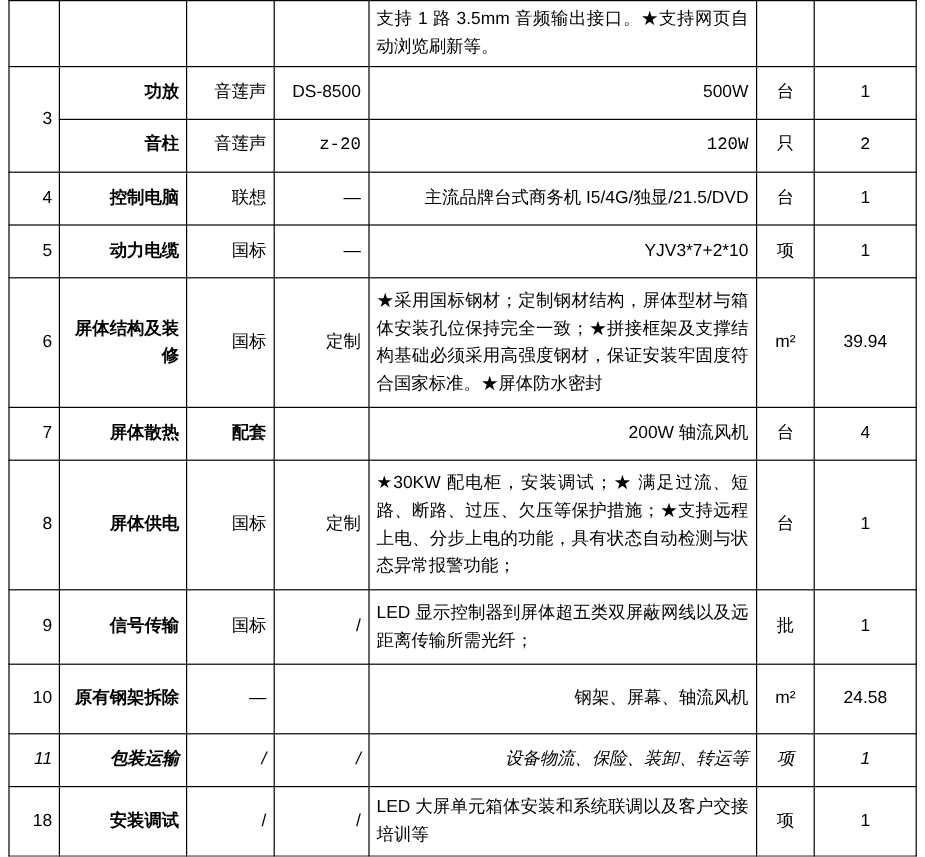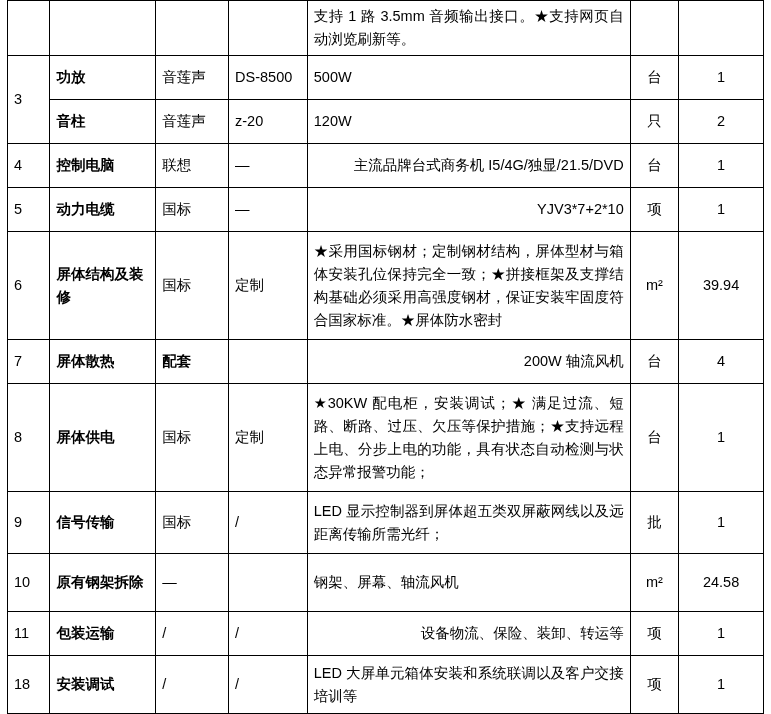--- a/index.html
+++ b/index.html
@@ -36,21 +36,21 @@
   }
   
   col.c-no    { width: 42px; }
   col.c-name  { width: 105px; }
   col.c-brand { width: 72px; }
   col.c-model { width: 78px; }
   col.c-desc  { width: 320px; }
   col.c-unit  { width: 48px; }
   col.c-qty   { width: 84px; }
 
-  .center { text-align: left; }
+  .center { text-align: right; }
   .left { text-align: right; }
   .bold { font-weight: bold; }
   .desc {
     text-align: left;
     text-justify: inter-ideograph;
     text-align: justify;
   }
   .unitcell { text-align: center; }
   .qtycell { text-align: center; }
   .qty-bottom { text-align: center; vertical-align: bottom; padding-bottom: 2px; }
@@ -85,21 +85,21 @@
       <tr style="height:44px;">
         <td class="center" rowspan="2">3</td>
         <td class="center bold">功放</td>
         <td class="center">音莲声</td>
         <td class="center">DS-8500</td>
         <td class="center">500W</td>
         <td class="unitcell">台</td>
         <td class="qtycell">1</td>
       </tr>
 
-      <tr style="height:44px;">
+      <tr style="height:44px;font-family:Liberation Mono, monospace;">
         <td class="center bold">音柱</td>
         <td class="center">音莲声</td>
         <td class="center">z-20</td>
         <td class="center">120W</td>
         <td class="unitcell">只</td>
         <td class="qty-bottom">2</td>
       </tr>
 
       <tr style="height:44px;">
         <td class="center">4</td>
@@ -164,21 +164,21 @@
       <tr style="height:58px;">
         <td class="center">10</td>
         <td class="center bold">原有钢架拆除</td>
         <td class="center">—</td>
         <td class="center"></td>
         <td class="center">钢架、屏幕、轴流风机</td>
         <td class="unitcell">m²</td>
         <td class="qtycell">24.58</td>
       </tr>
 
-      <tr style="height:44px;">
+      <tr style="height:44px;font-style:italic;">
         <td class="center">11</td>
         <td class="center bold">包装运输</td>
         <td class="center">/</td>
         <td class="center">/</td>
         <td class="left">设备物流、保险、装卸、转运等</td>
         <td class="unitcell">项</td>
         <td class="qtycell">1</td>
       </tr>
 
       <tr style="height:58px;">

